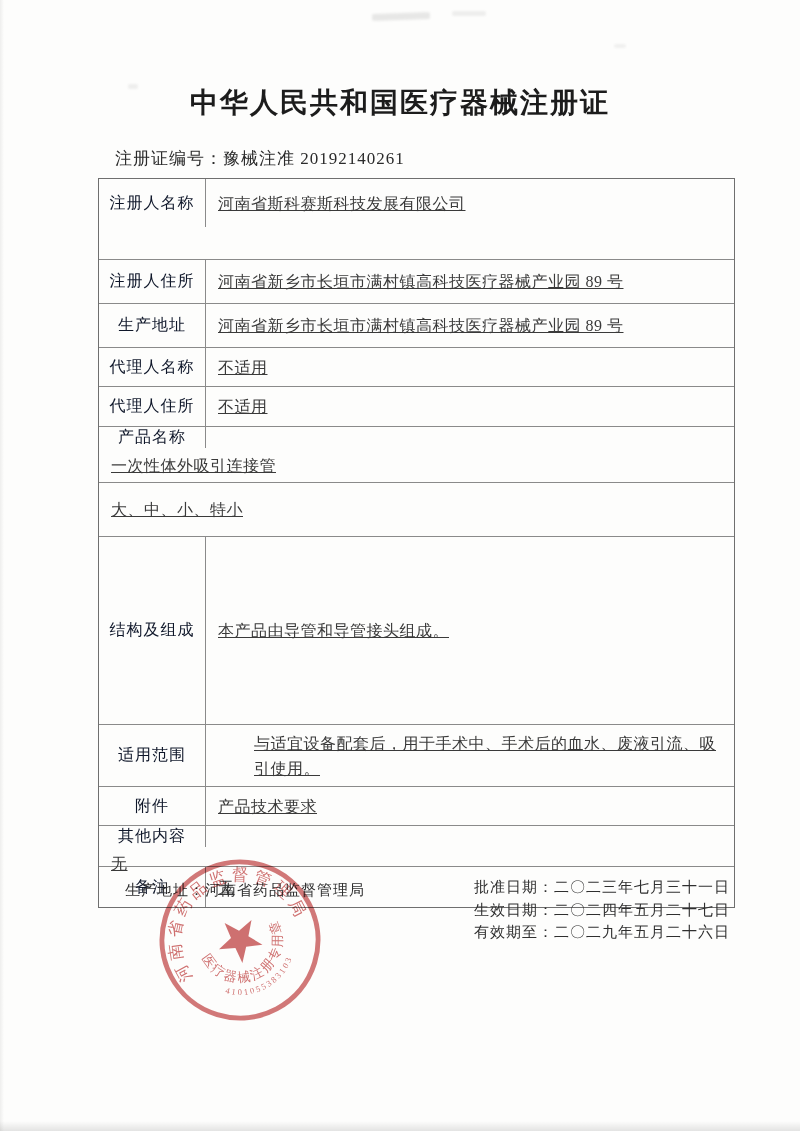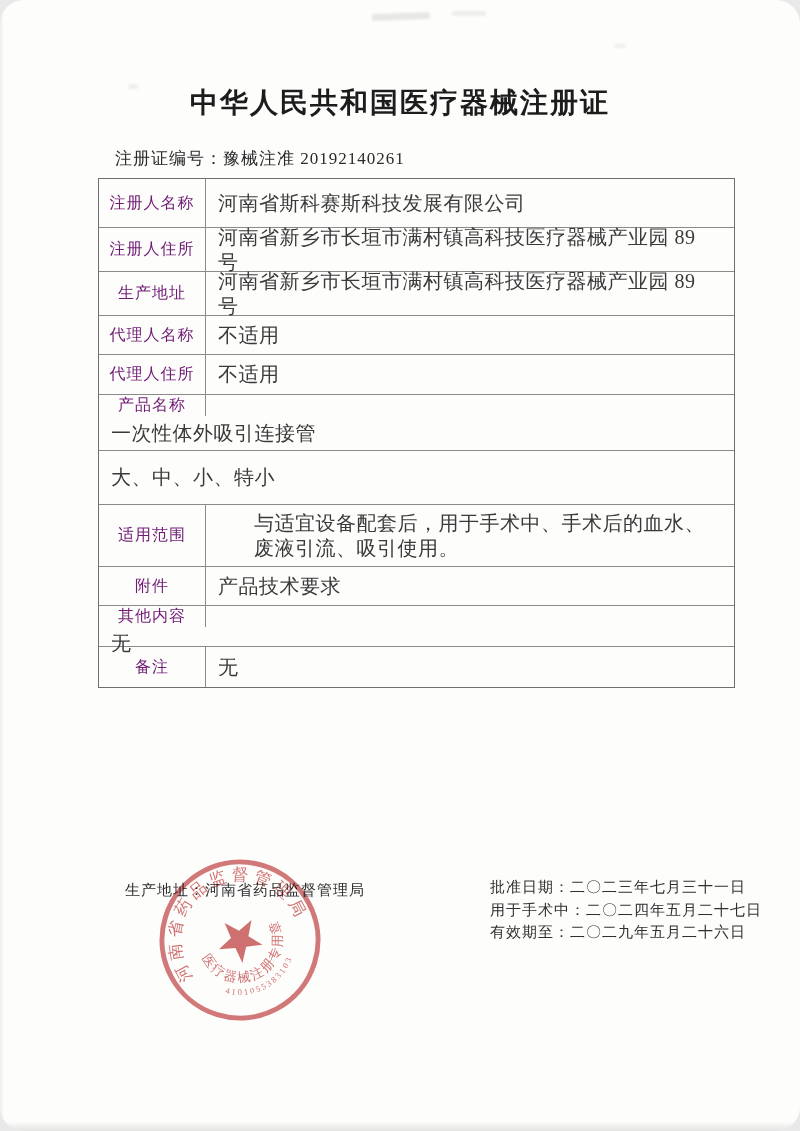--- a/index.html
+++ b/index.html
@@ -3,21 +3,20 @@
 <meta charset="utf-8">
 <style>
   html,body{margin:0;padding:0;background:#e9e9e9;}
   .page{
     position:relative;
     width:800px;height:1131px;
     background:#fdfdfc;
     overflow:hidden;
     font-family:"Liberation Serif", serif;
     color:#333;
-    border-radius:24px;
   }
   .title{
     position:absolute;top:84px;left:0;width:800px;
     text-align:center;
     font-size:28px;font-weight:700;color:#1c1c1c;
     letter-spacing:2px;
     font-family:"Liberation Serif", serif;
   }
   .certno{
     position:absolute;top:147px;left:115px;
@@ -30,47 +29,48 @@
     box-sizing:border-box;
     background:transparent;
   }
   .trow{display:flex;border-top:1px solid #8a8a8a;box-sizing:border-box;}
   .trow:first-child{border-top:none;}
   .tlabel{
     width:107px;min-width:107px;
     border-right:1px solid #8a8a8a;
     display:flex;align-items:center;justify-content:center;
     text-align:center;
-    font-size:16px;color:#701a75;letter-spacing:1px;
+    font-size:16px;color:#0f172a;letter-spacing:1px;
     box-sizing:border-box;
     padding:0 2px;
   }
   .tvalue{
     flex:1;
     display:flex;align-items:center;
-    font-size:20px;color:#3a3a3a;
+    font-size:16px;color:#3a3a3a;
     padding:4px 15px 4px 12px;
     line-height:25px;
     box-sizing:border-box;
     letter-spacing:0.5px;
+    text-decoration:underline;
   }
-  .r1{height:48px;} .r2{height:44px;} .r3{height:44px;}
+  .r1{height:48px;} .r2{height:44px;margin-top:32px;} .r3{height:44px;}
   .r4{height:39px;} .r5{height:40px;justify-content:space-between;} .r6{height:56px;flex-direction:column;}
   .r7{height:54px;} .r8{height:188px;} .r9{height:62px;gap:36px;}
   .r10{height:39px;} .r11{height:41px;flex-direction:column;} .r12{height:41px;}
   .footer-left{
     position:absolute;top:881px;left:125px;
     font-size:15px;color:#2f2f2f;letter-spacing:1px;
   }
   .dates{
     position:absolute;top:876px;left:474px;
     font-size:15px;color:#2f2f2f;letter-spacing:1px;
     line-height:22.5px;
   }
-  .dates div{white-space:nowrap;margin-left:16px;}
+  .dates div{white-space:nowrap;}
   .seal{
     position:absolute;top:852px;left:152px;
     width:176px;height:176px;
     mix-blend-mode:multiply;
     opacity:0.92;
   }
   .seal text{font-family:"Liberation Serif", serif;}
   
   .smudge{position:absolute;background:rgba(60,60,60,0.22);filter:blur(1px);border-radius:2px;}
   .sm1{top:13px;left:372px;width:58px;height:7px;transform:rotate(-2deg);opacity:.5;}
@@ -123,20 +123,24 @@
       <div class="tlabel">代理人住所</div>
       <div class="tvalue">不适用</div>
     </div>
     <div class="trow r6">
       <div class="tlabel">产品名称</div>
       <div class="tvalue">一次性体外吸引连接管</div>
     </div>
     <div class="trow r7">
       <div class="tvalue">大、中、小、特小</div>
     </div>
+    <div class="trow r8">
+      <div class="tlabel">结构及组成</div>
+      <div class="tvalue">本产品由导管和导管接头组成。</div>
+    </div>
     <div class="trow r9">
       <div class="tlabel">适用范围</div>
       <div class="tvalue">与适宜设备配套后，用于手术中、手术后的血水、废液引流、吸引使用。</div>
     </div>
     <div class="trow r10">
       <div class="tlabel">附件</div>
       <div class="tvalue">产品技术要求</div>
     </div>
     <div class="trow r11">
       <div class="tlabel">其他内容</div>
@@ -147,21 +151,21 @@
       <div class="tvalue">无</div>
     </div>
   </div>
 
   <div class="footer-left">
     <span>生产地址：</span><span>河南省药品监督管理局</span>
   </div>
 
   <div class="dates">
     <div><span>批准日期：</span><span>二〇二三年七月三十一日</span></div>
-    <div><span>用于手术中：</span><span>二〇二四年五月二十七日</span></div>
+    <div><span>生效日期：</span><span>二〇二四年五月二十七日</span></div>
     <div><span>有效期至：</span><span>二〇二九年五月二十六日</span></div>
   </div>
 
   <svg class="seal" viewBox="-88 -88 176 176" xmlns="http://www.w3.org/2000/svg">
     <defs>
       <path id="arcOuter" d="M -56.4,20.5 A 60,60 0 1 1 56.4,20.5" fill="none"></path>
       <path id="arcInner" d="M -41.8,3.7 A 42,42 0 0 0 41.8,3.7" fill="none"></path>
       <path id="arcCode" d="M -46.4,29.5 A 55,55 0 0 0 46.4,29.5" fill="none"></path>
     </defs>
     <g transform="rotate(-28)">

